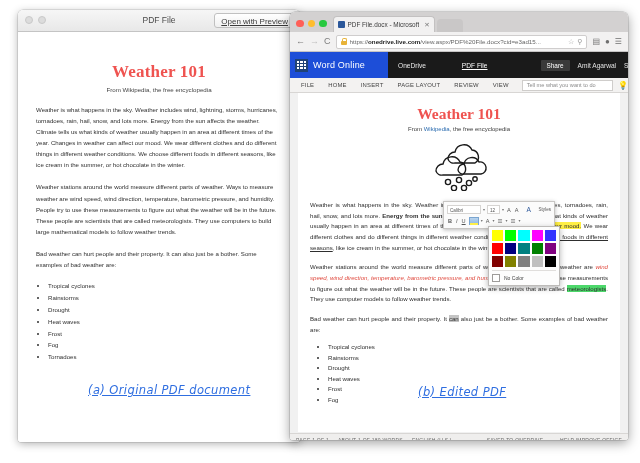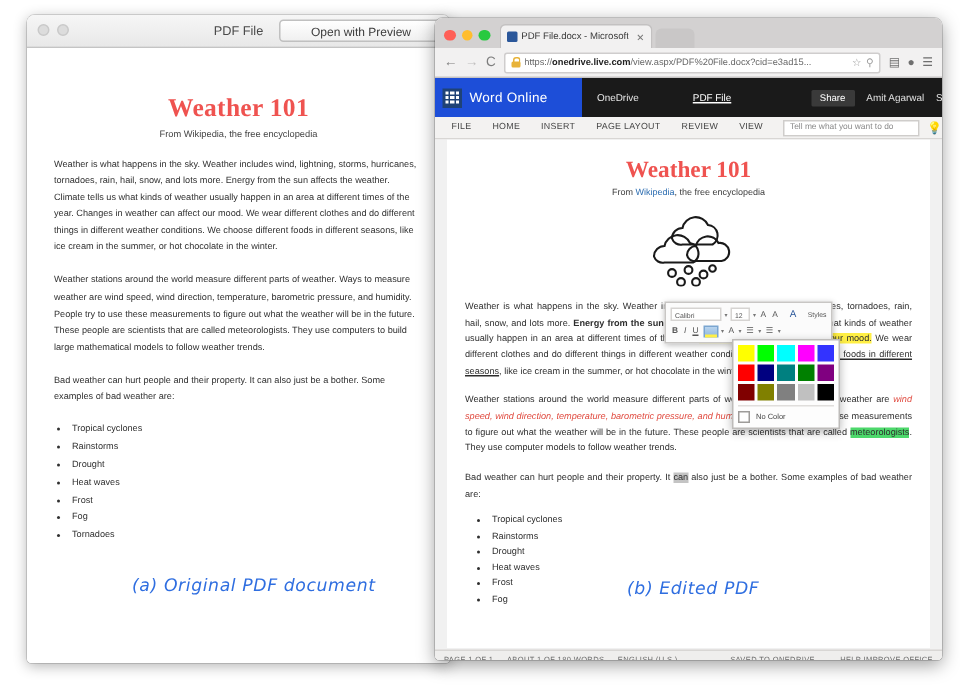--- a/index.html
+++ b/index.html
@@ -28,25 +28,25 @@
   }
   .mac-title {
     position:absolute; left:0; right:0; top:5px;
     text-align:center; font-size:8.5px; color:#4a4a4a;
   }
   .mac-lights { position:absolute; left:7px; top:6px; display:flex; gap:5px; }
   .mac-light { width:8px; height:8px; border-radius:50%; background:#dcdcdc;
                border:.5px solid #c9c9c9; }
   .mac-openbtn {
     position:absolute; right:5px; top:3px; height:15px;
-    padding:0 20px; line-height:15px;
+    padding:0 6px; line-height:15px;
     font-size:8px; color:#3b3b3b;
     background: linear-gradient(#ffffff,#f0f0f0);
     border:1px solid #c0c0c0; border-radius:3px;
-    white-space:nowrap; overflow:hidden;
+    white-space:nowrap; overflow:hidden;text-decoration:underline;
   }
   .pdf-page { padding: 14px 18px 0 18px; height: 410px; background:#fff; position:relative; }
   .pdf-h1 {
     text-align:center; color:#ef5350;
     font-family:"Liberation Serif", serif;
     font-size:17px; font-weight:700; margin-top:16px; letter-spacing:.2px;
   }
   .pdf-sub { text-align:center; font-size:6.2px; color:#444; margin-top:4px; }
   .pdf-p {
     font-size:6.1px; line-height:1.82; color:#303030;
@@ -221,20 +221,21 @@
   }
   .st { font-size:5px; color:#6a6a6a; letter-spacing:.25px; white-space:nowrap; }
   .st.right { margin-left:auto; }
 
   
   .caption {
     position:absolute; color:#2f6ee0;
     font-family:"DejaVu Sans", sans-serif;
     font-size:11.5px; font-style:italic; letter-spacing:.4px;
     white-space:nowrap;
+    text-decoration:underline;
   }
   .cap-a { left:88px; top:383px; }
   .cap-b { left:418px; top:385px;text-align:center; }
 </style>
 </head>
 <body>
 
 <div class="stage">
 
   <div class="mac-window">

